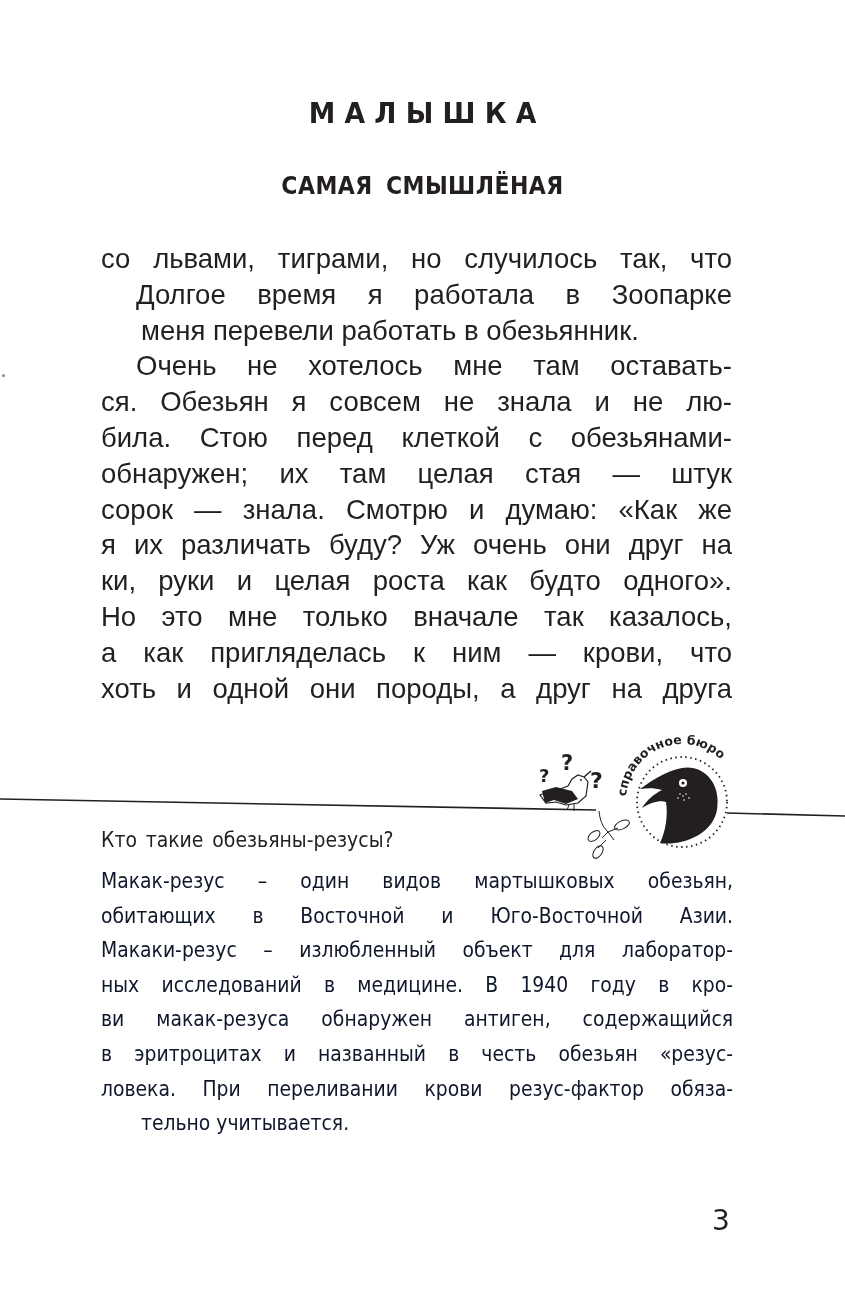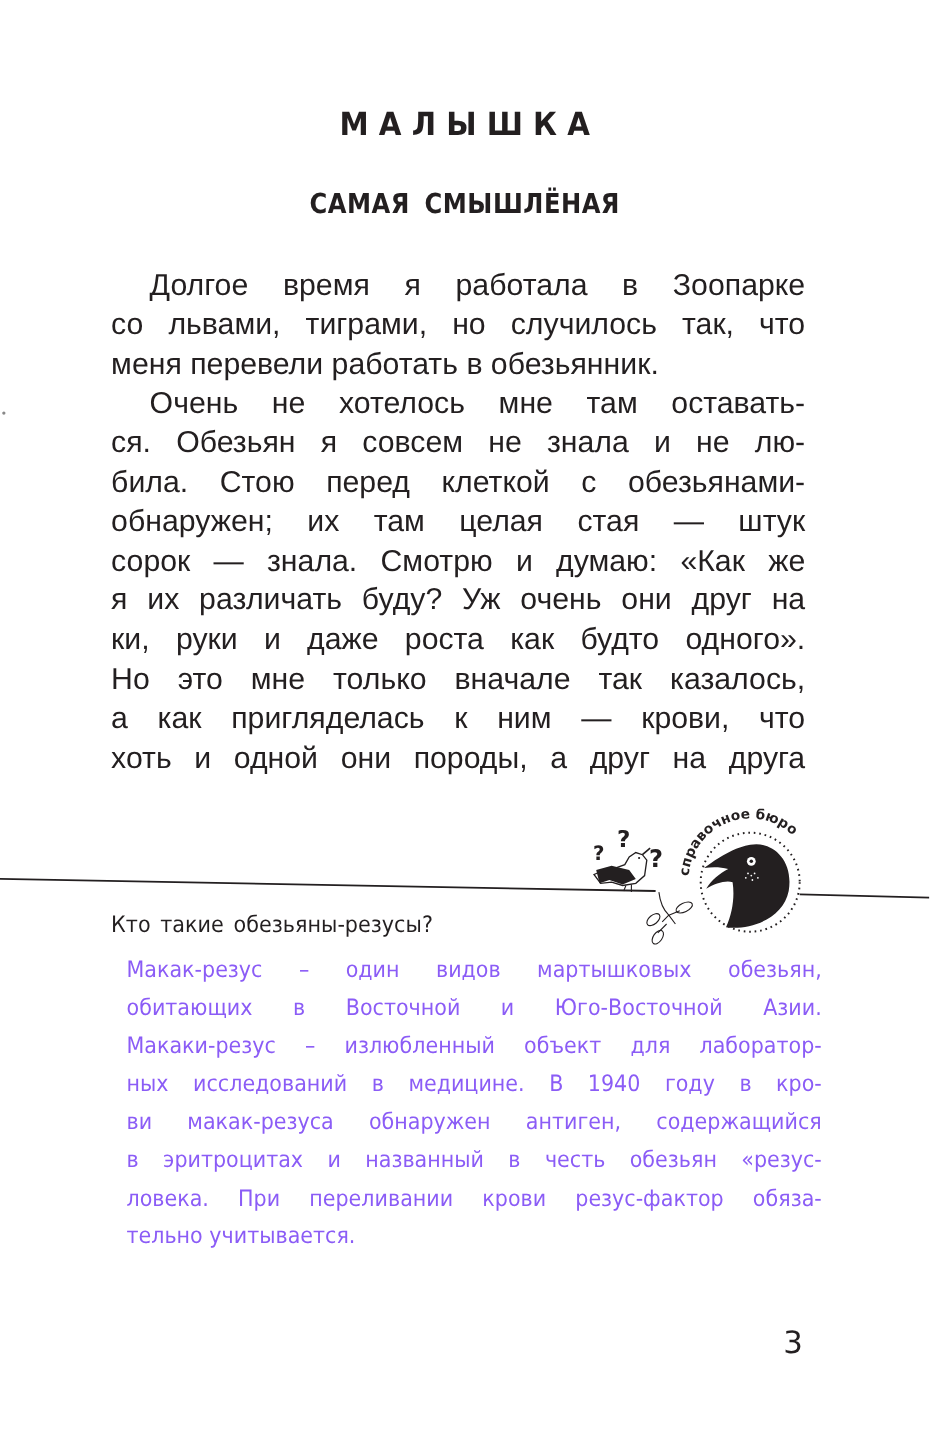--- a/index.html
+++ b/index.html
@@ -25,39 +25,39 @@
   .body-text {
     position: absolute; left: 101px; top: 241px; width: 631px;
     font-family: "Liberation Sans", sans-serif;
     font-size: 27.5px; line-height: 35.8px; color: #231f20;
     transform-origin: left top;
   }
   .line {
     display: block; white-space: nowrap; text-align: justify;
     text-align-last: justify; height: 35.8px;
   }
-  .line.last { text-align-last: left; }
+  .line.last { text-align-last: left; margin-left: 40px; }
   .indent { padding-left: 35px; }
   .bold { font-weight: normal; }
 
   .divider {
     position: absolute; left: 0; top: 0; width: 845px; height: 1312px;
     pointer-events: none;
   }
 
   .sidebar-heading {
     position: absolute; left: 101px; top: 828px;
     font-family: "DejaVu Sans", sans-serif;
     font-size: 20.5px; color: #231f20; word-spacing: 3px;
     transform: scaleX(0.92); transform-origin: left top;
   }
   .sidebar-text {
-    position: absolute; left: 115px; top: 864px; width: 632px;
+    position: absolute; left: 101px; top: 864px; width: 632px;
     font-family: "DejaVu Sans", sans-serif; font-weight: normal;
-    font-size: 20.5px; line-height: 34.6px; color: #8b5cf6;
+    font-size: 20.5px; line-height: 34.6px; color: #0f172a;
   }
   .sidebar-text .line { height: 34.6px; }
   .sidebar-text .inner {
     display: block; width: 690px; transform: scaleX(0.916); transform-origin: left top;
     text-align: justify; text-align-last: justify; white-space: nowrap;
   }
   .sidebar-text .line.last .inner { text-align-last: left; }
 
   .page-number {
     position: absolute; left: 712px; top: 1204px;
@@ -70,30 +70,30 @@
     position: absolute; left: 1px; top: 373px; width: 5px; height: 5px;
   }
 </style>
 </head>
 <body>
 
 <div class="page-title">МАЛЫШКА</div>
 <div class="subtitle">САМАЯ  СМЫШЛЁНАЯ</div>
 
 <div class="body-text">
+  <span class="line">со львами, тиграми, но случилось так, что</span>
   <span class="line indent">Долгое время я работала в Зоопарке</span>
-  <span class="line">со львами, тиграми, но случилось так, что</span>
   <span class="line last">меня перевели работать в обезьянник.</span>
   <span class="line indent">Очень не хотелось мне там оставать-</span>
   <span class="line">ся. Обезьян я совсем не знала и не лю-</span>
   <span class="line"><span>била. Стою перед клеткой с </span><span class="bold">обезьянами-</span></span>
   <span class="line"><span class="bold">обнаружен</span><span>; их там целая стая — штук</span></span>
   <span class="line">сорок — знала. Смотрю и думаю: «Как же</span>
   <span class="line">я их различать буду? Уж очень они друг на</span>
-  <span class="line">ки, руки и даже роста как будто одного».</span>
+  <span class="line">ки, руки и целая роста как будто одного».</span>
   <span class="line">Но это мне только вначале так казалось,</span>
   <span class="line">а как пригляделась к ним — крови, что</span>
   <span class="line">хоть и одной они породы, а друг на друга</span>
 </div>
 
 <svg class="divider" viewBox="0 0 845 1312">
   <line x1="0" y1="799" x2="596" y2="810" stroke="#231f20" stroke-width="1.6"></line>
   <line x1="727" y1="813" x2="845" y2="816" stroke="#231f20" stroke-width="1.6"></line>
 </svg>
 

